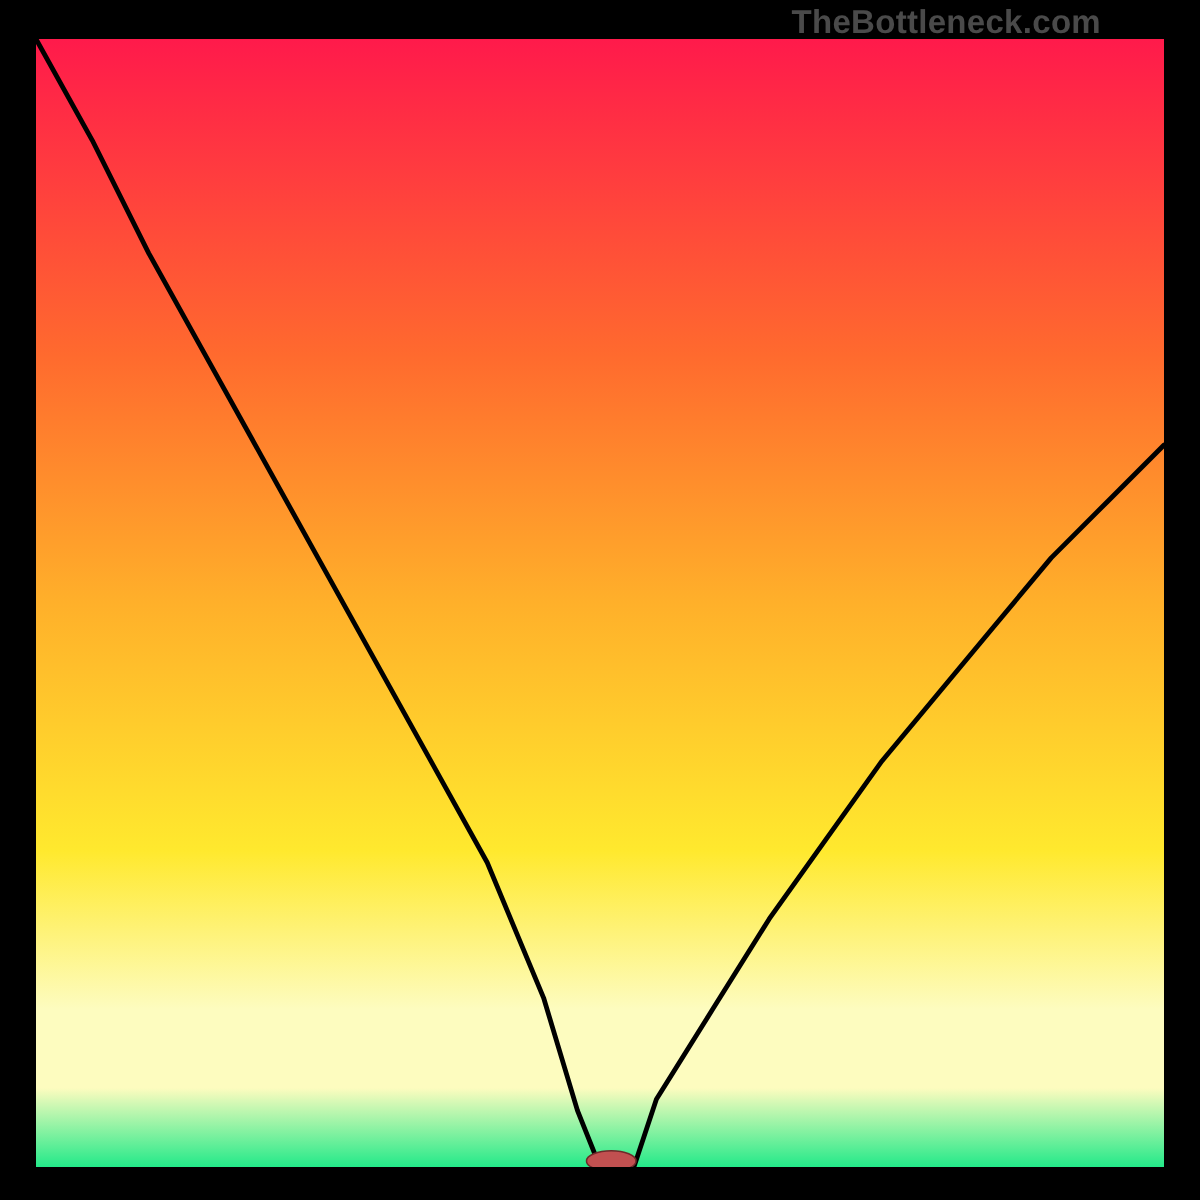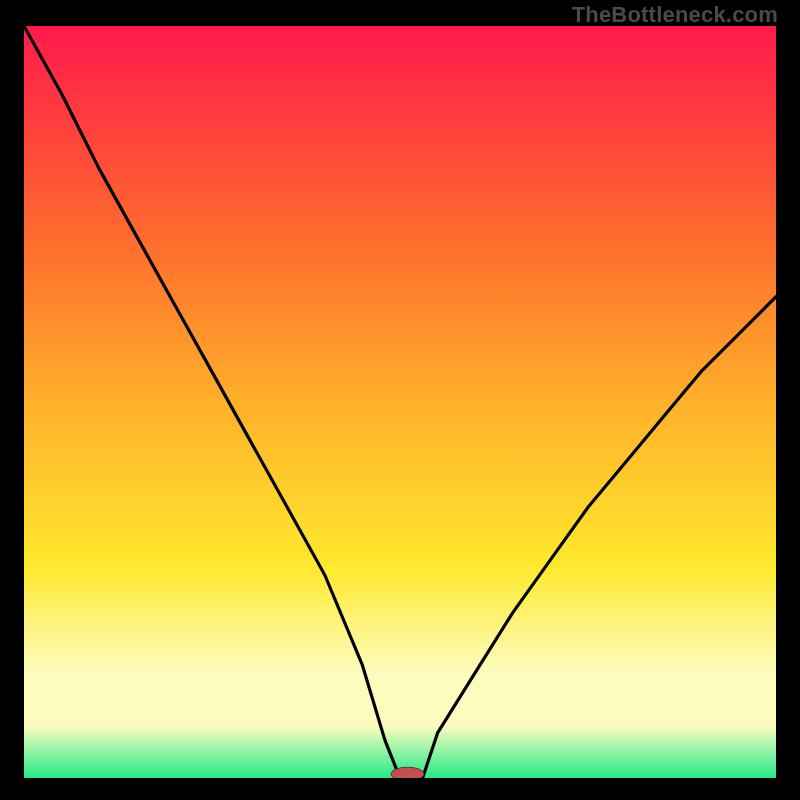--- a/index.html
+++ b/index.html
@@ -9,21 +9,20 @@
     height: 800px;
     background: #000;
     font-family: Arial, Helvetica, sans-serif;
     overflow: hidden;
   }
   .frame {
     position: relative;
     width: 744px;
     height: 800px;
     background: #000;
-    padding-left: 44px;
   }
   .watermark {
     position: absolute;
     top: 2px;
     right: 10px;
     color: #4a4a4a;
     font-size: 22px;
     font-weight: 600;
     letter-spacing: 0.2px;
     user-select: none;

